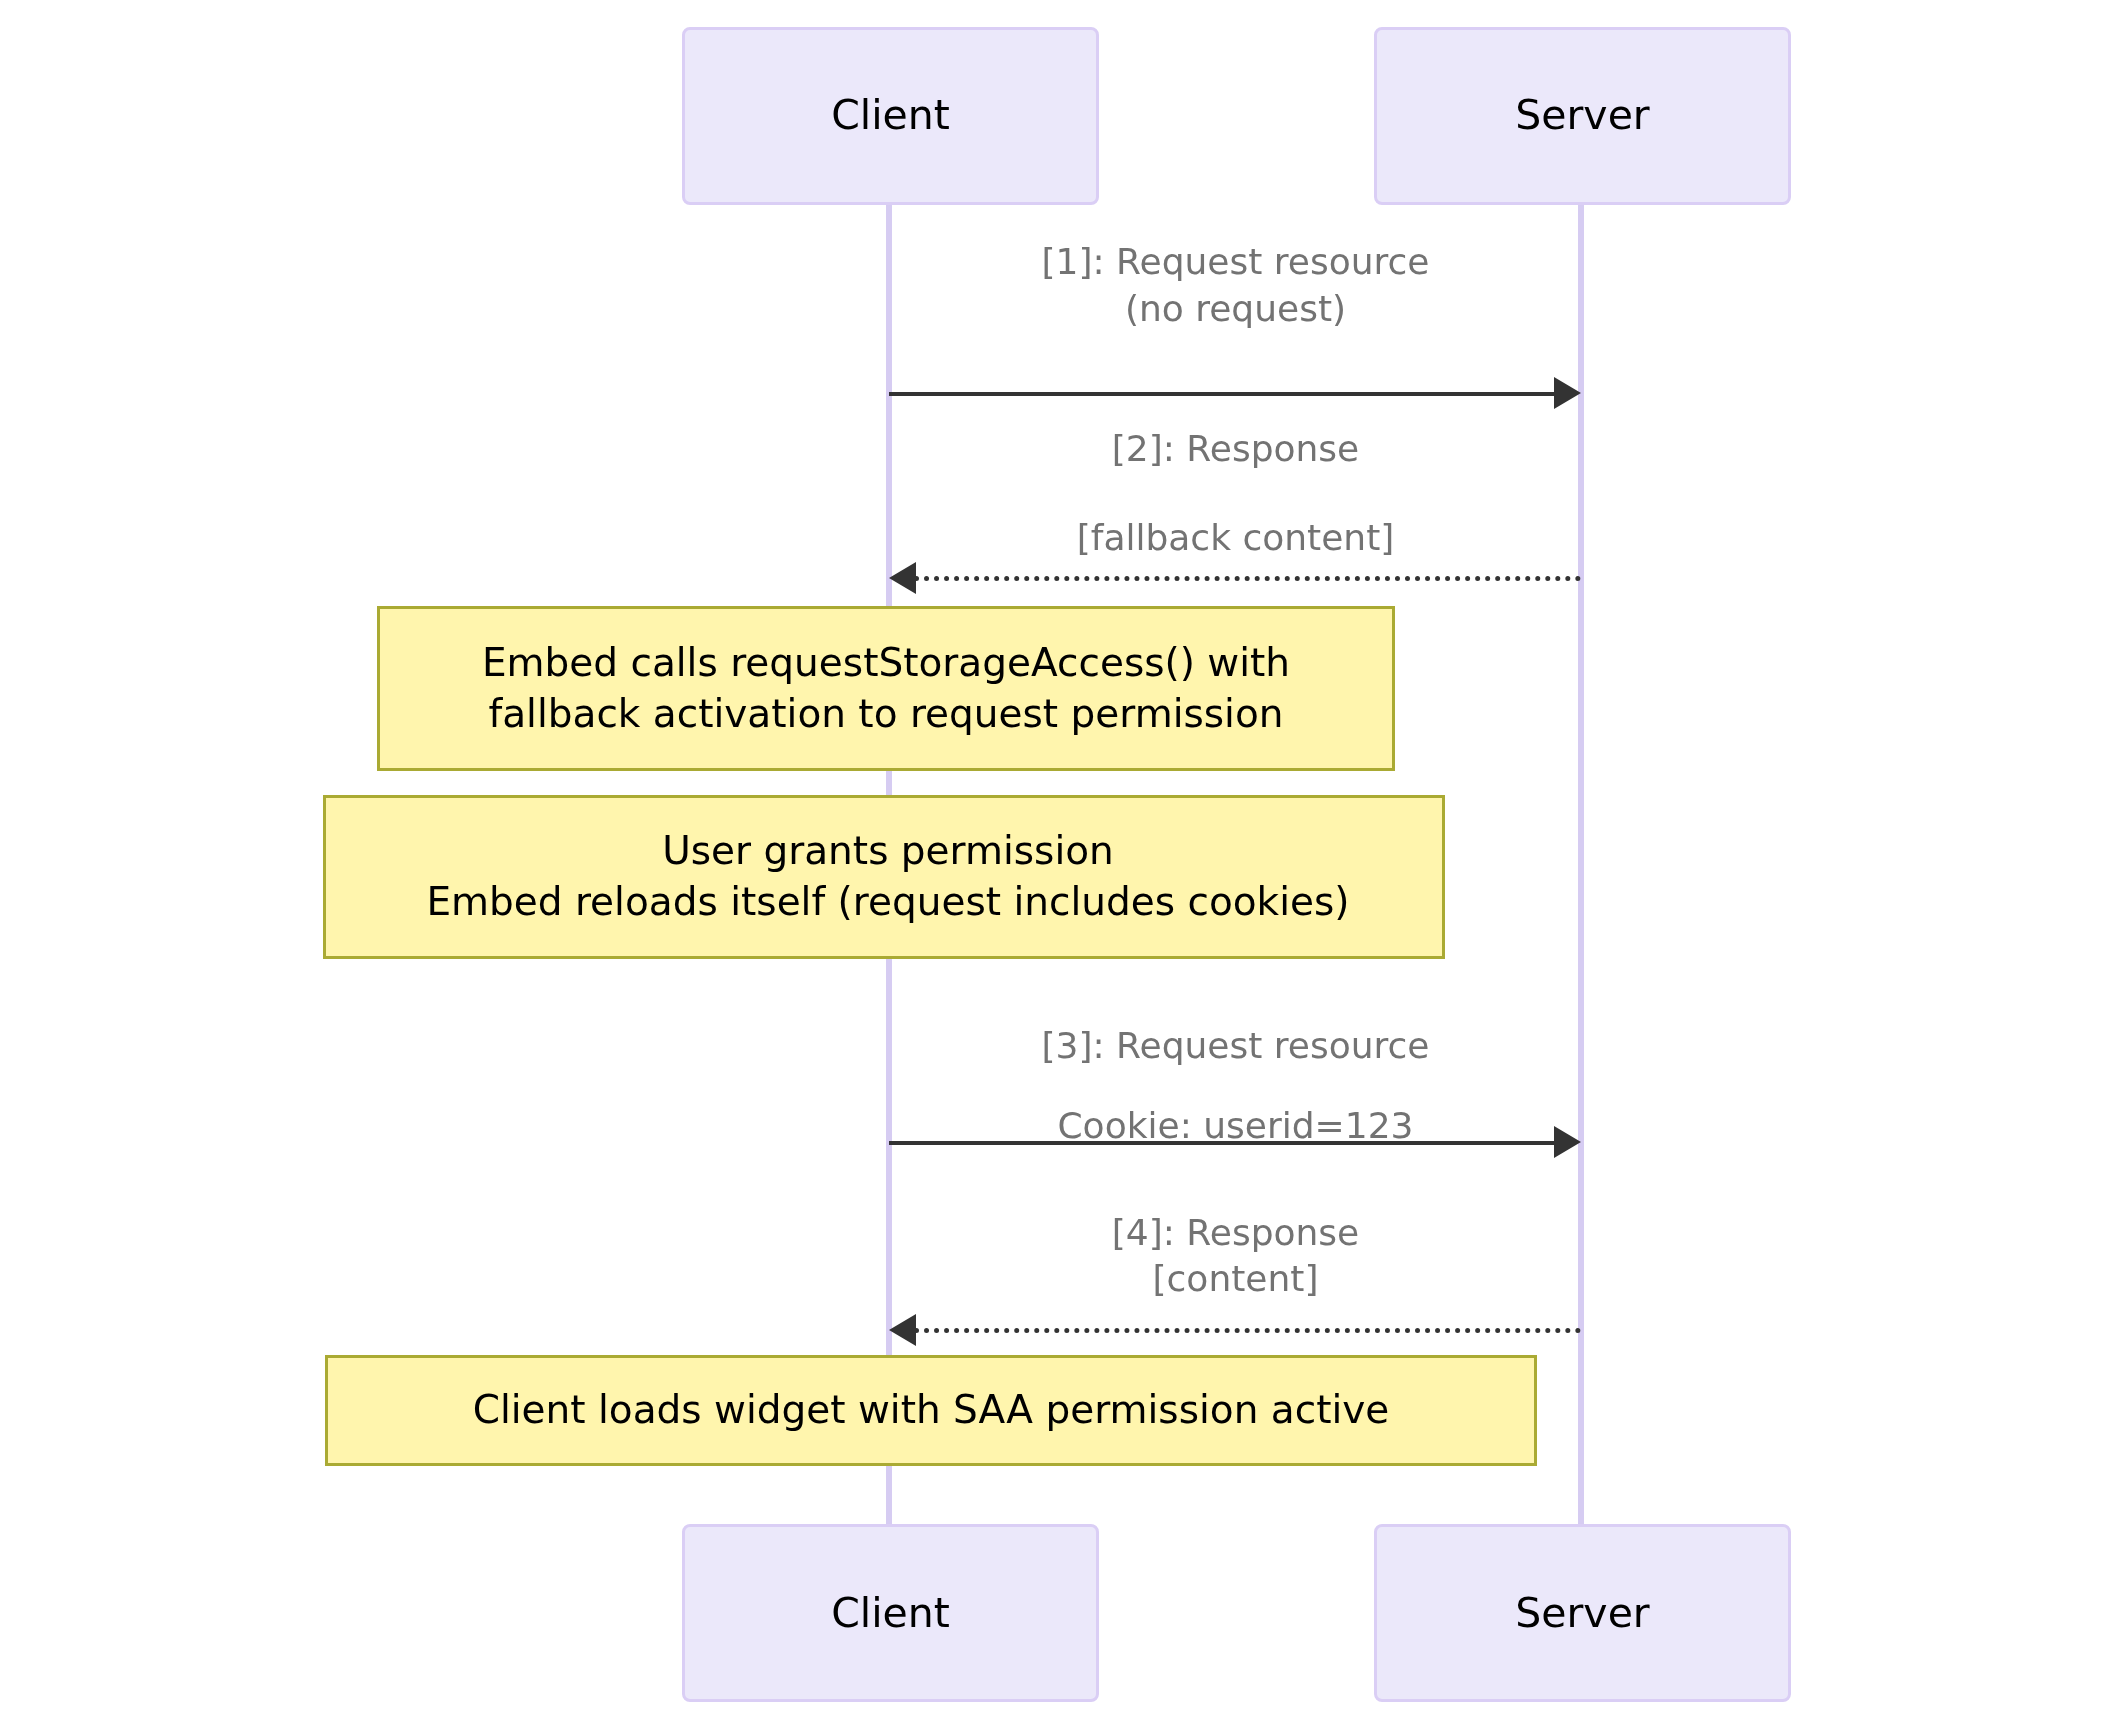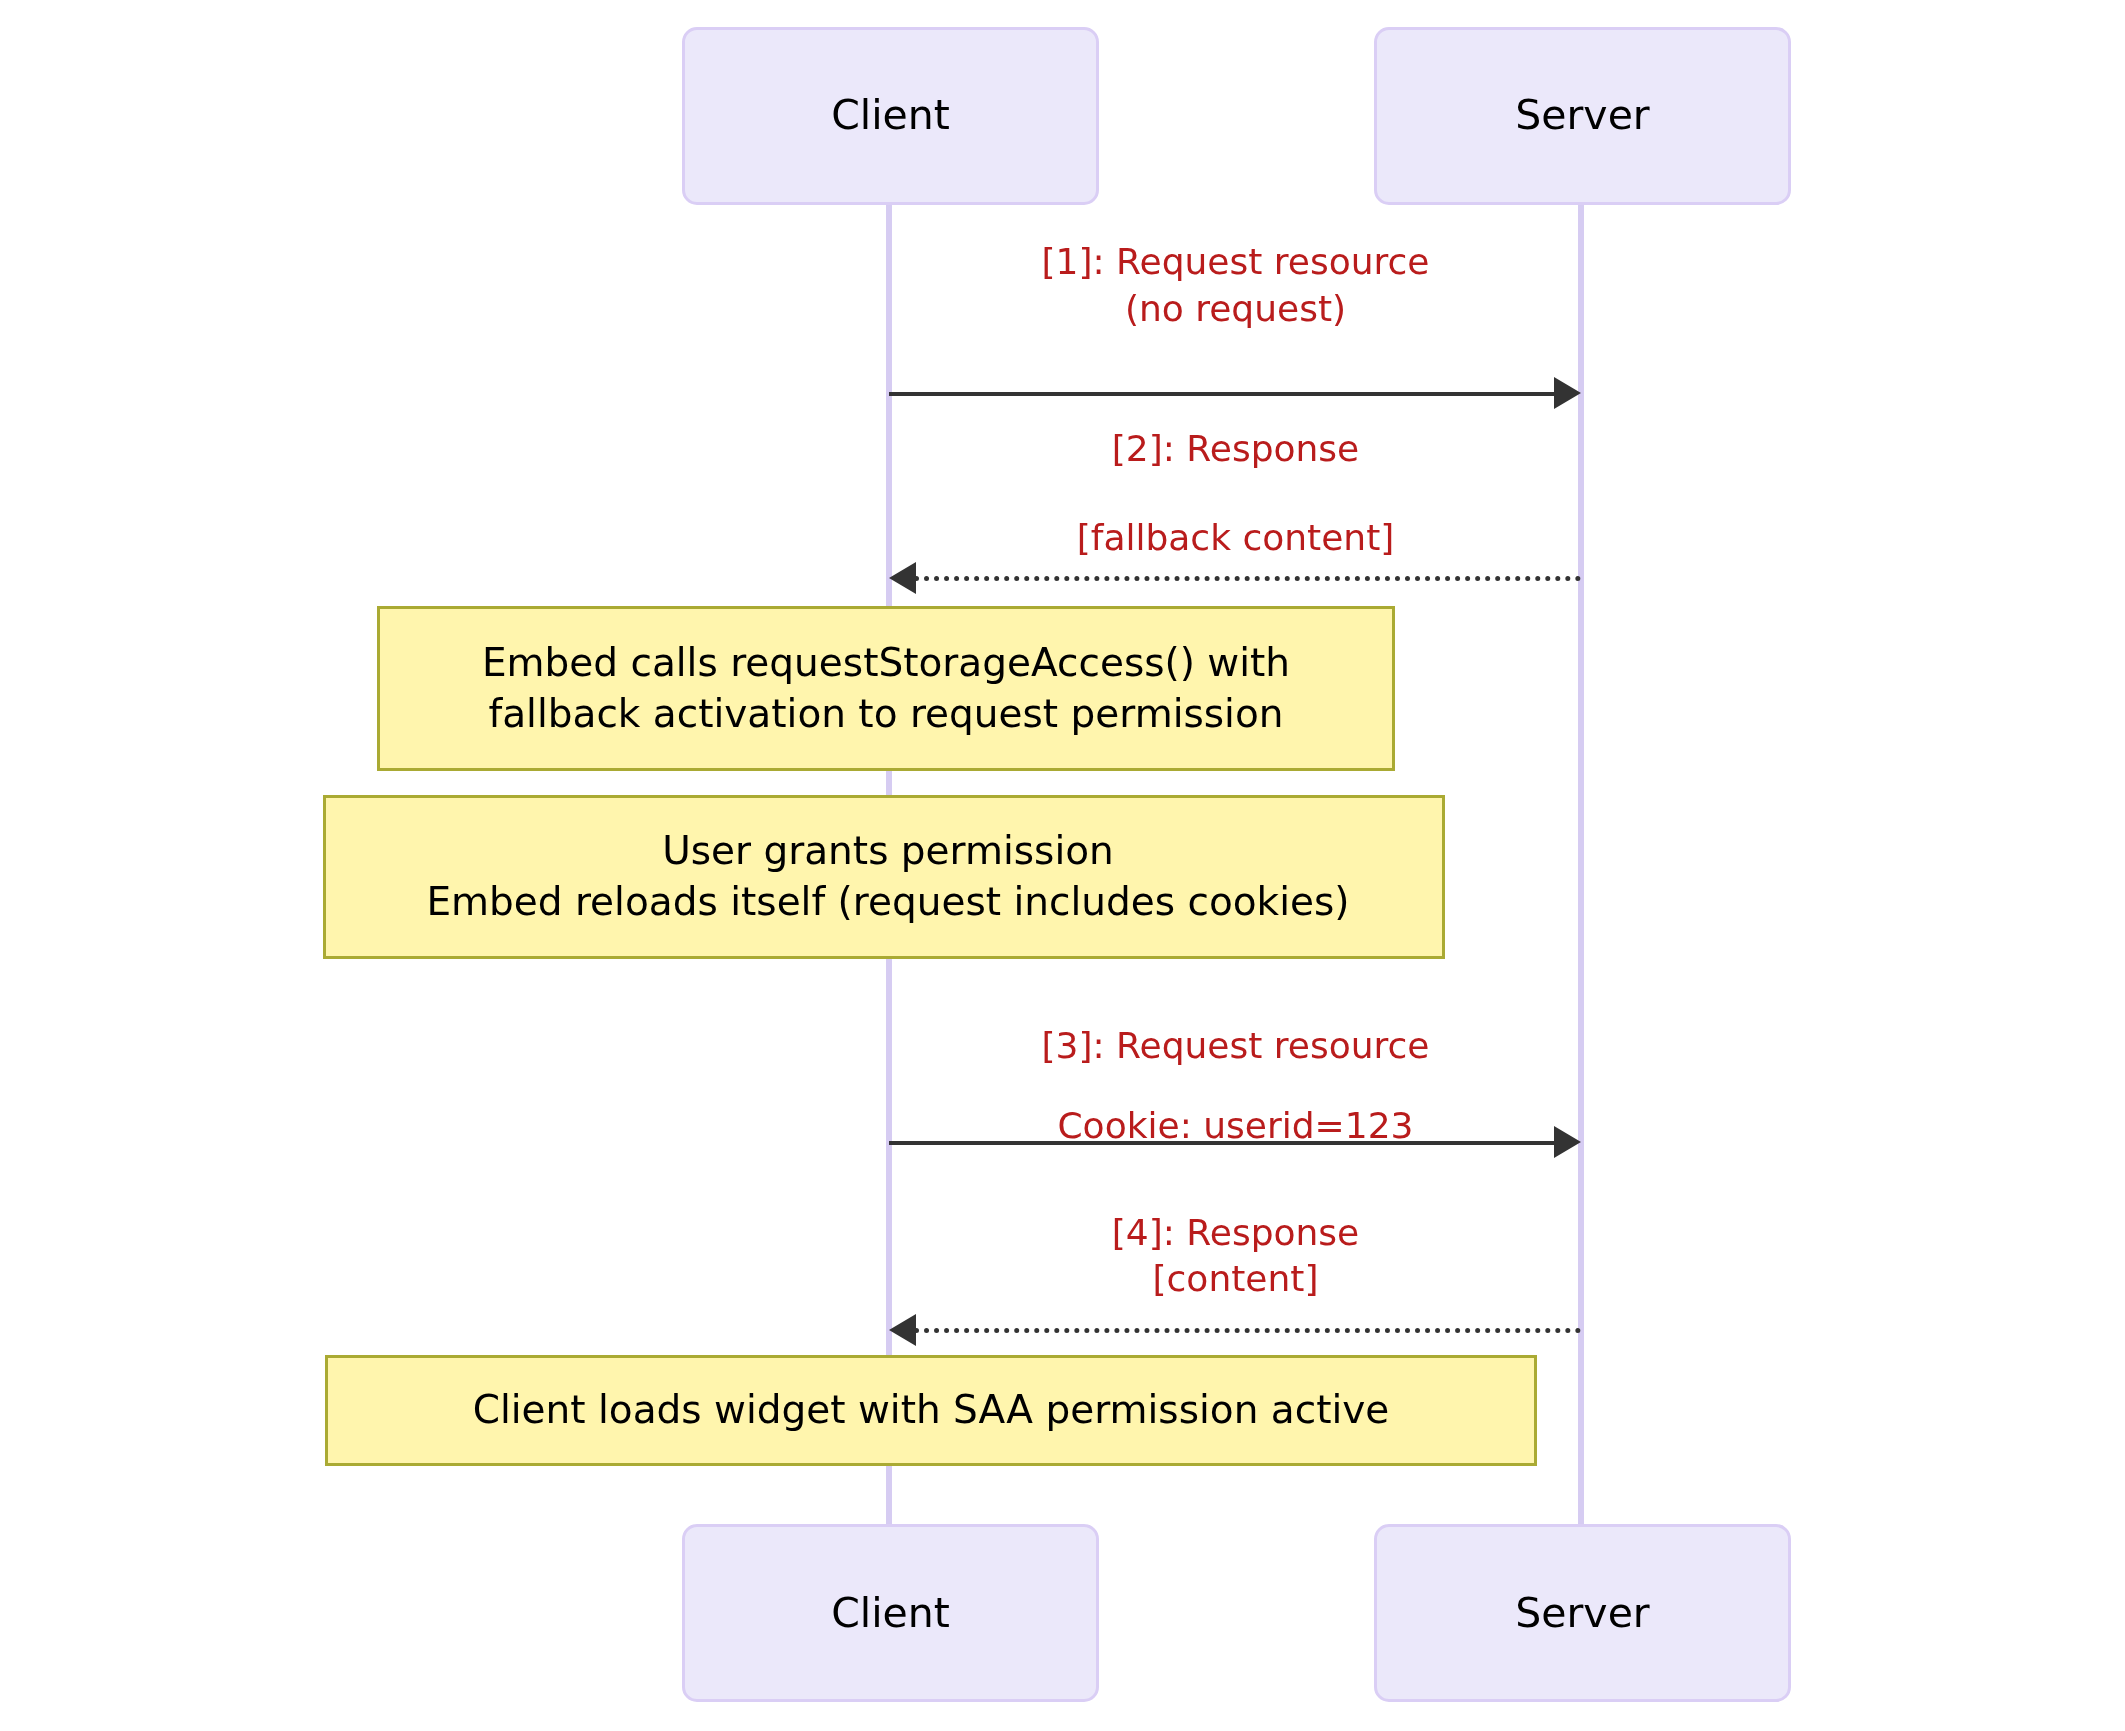--- a/index.html
+++ b/index.html
@@ -29,21 +29,21 @@
   #lifeline-client { left: 886px; }
   #lifeline-server { left: 1578px; }
 
   
   .participant {
     position: absolute;
     width: 417px;
     height: 178px;
     background: #EBE8FA;
     border: 3px solid #DACEF5;
-    border-radius: 15px;
+    border-radius: 8px;
     box-sizing: border-box;
     display: flex;
     align-items: center;
     justify-content: center;
     z-index: 4;
   }
   .participant-label {
     font-size: 41px;
     color: #000000;
     font-family: "DejaVu Sans", sans-serif;
@@ -57,21 +57,21 @@
   
   .message {
     position: absolute;
     z-index: 3;
   }
   .message-label {
     position: absolute;
     text-align: center;
     font-size: 36px;
     line-height: 1.28;
-    color: #b91c1c;
+    color: #737373;
     white-space: pre;
     font-family: "DejaVu Sans", sans-serif;
   }
   .msg-line {
     position: absolute;
     height: 0;
     border-top: 4.9px solid #333333;
   }
   .msg-line.dashed {
     border-top: 5.9px dotted #333333;

